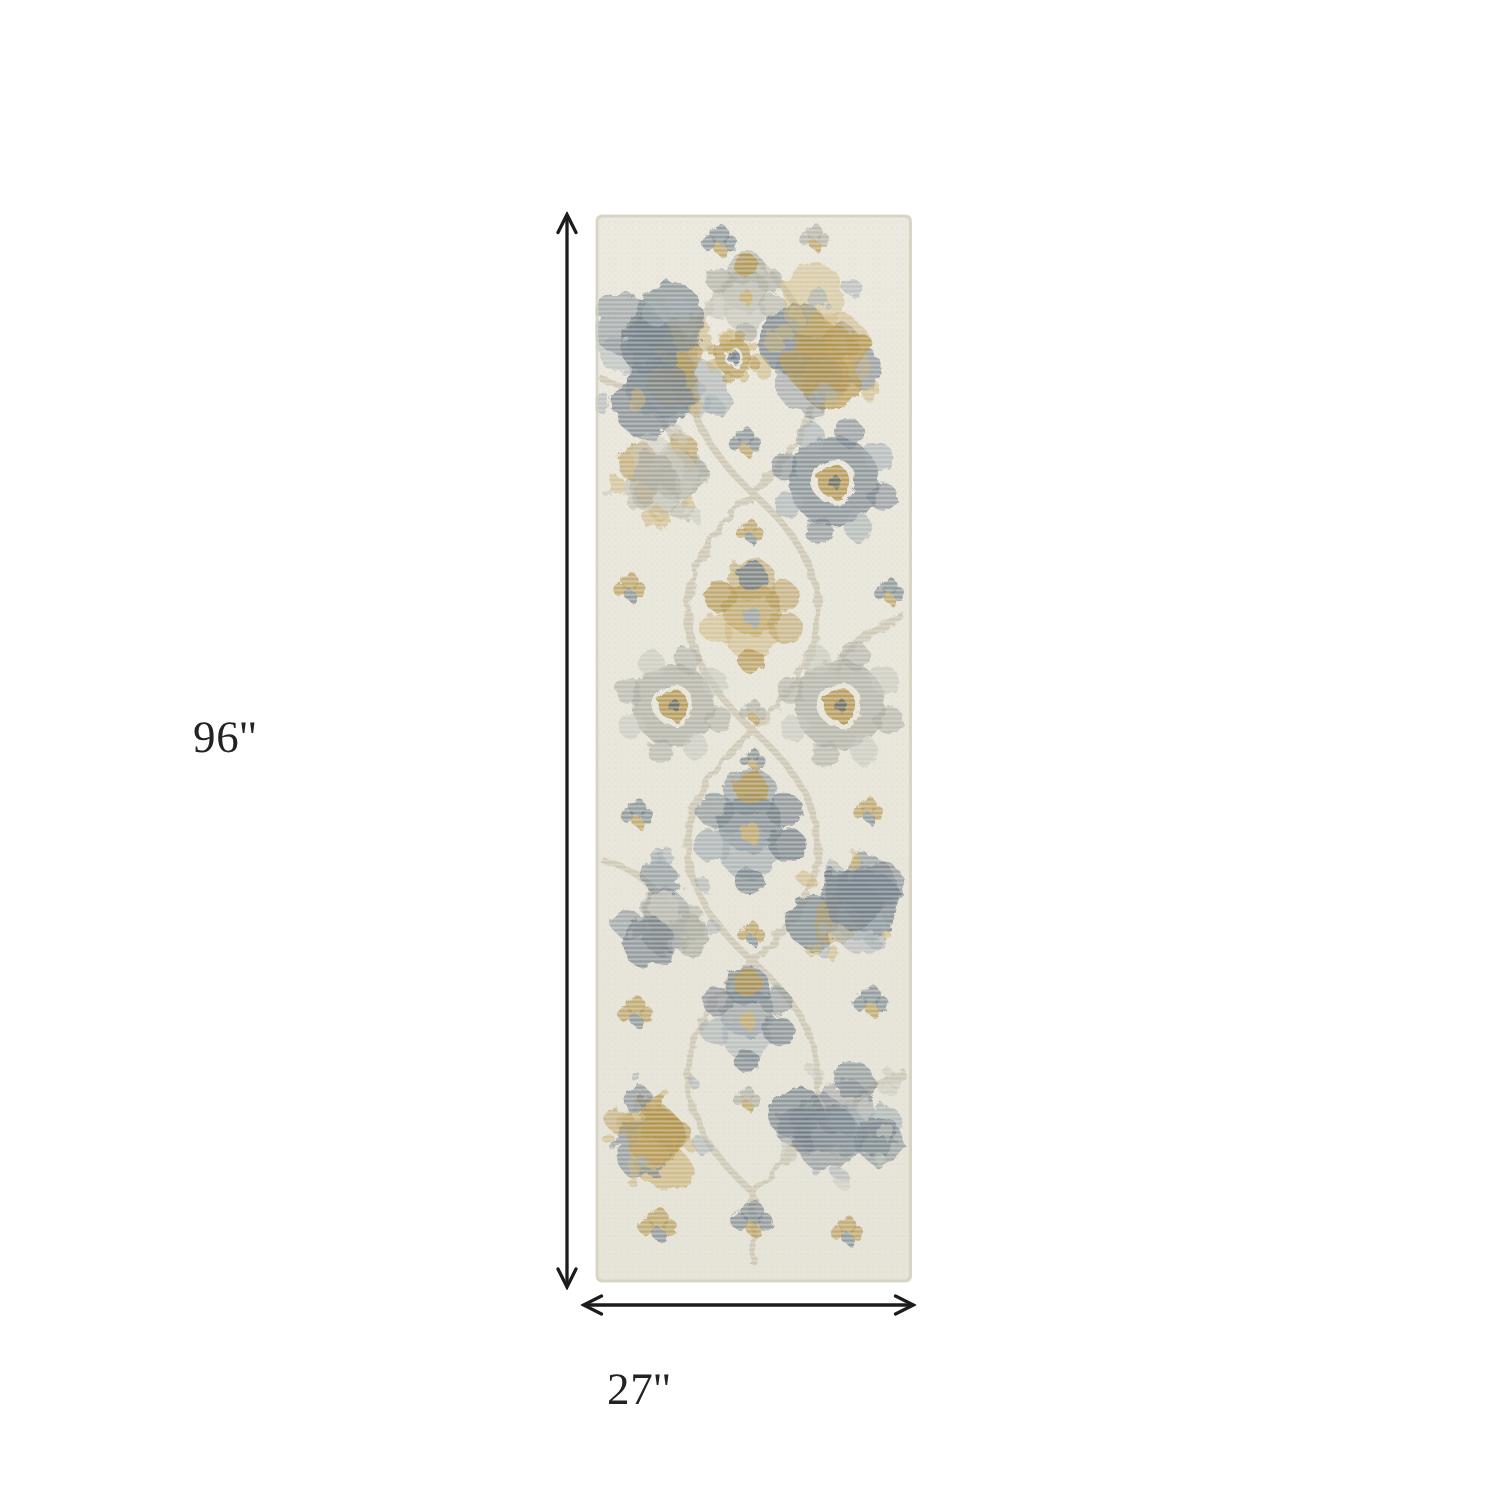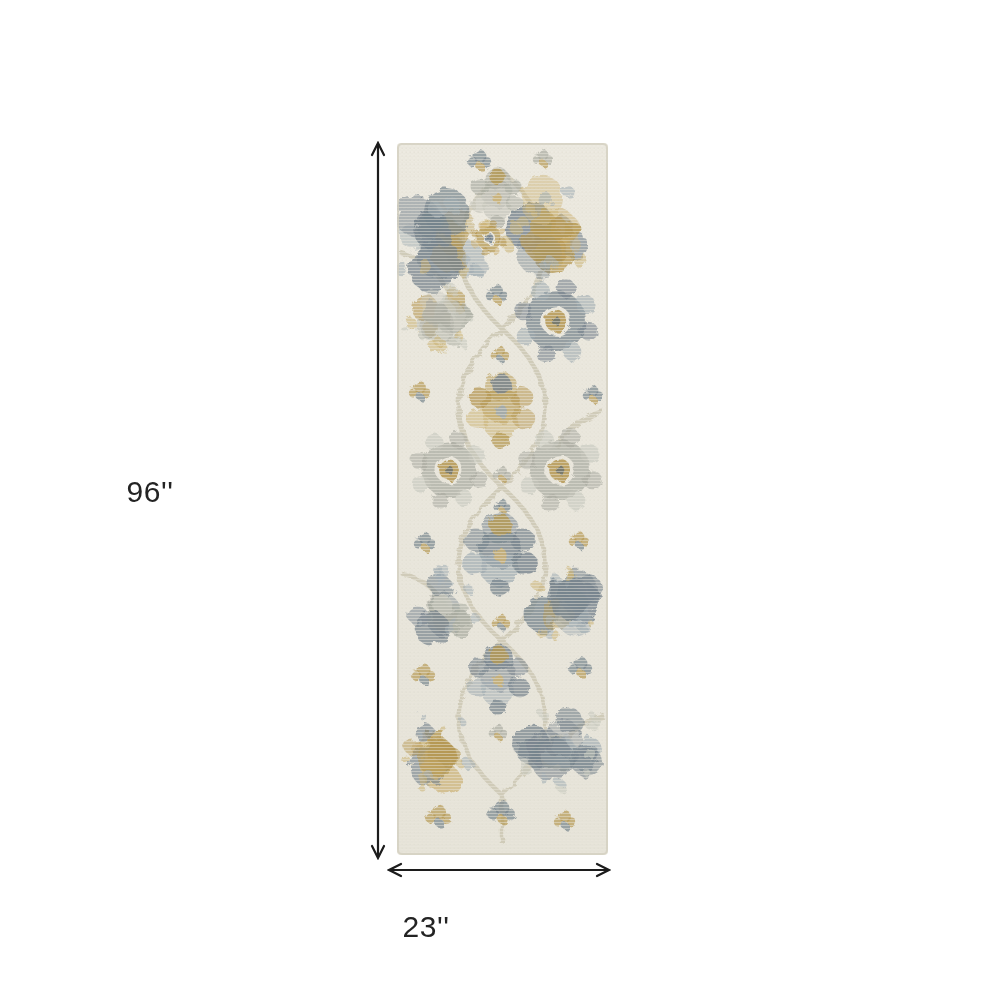--- a/index.html
+++ b/index.html
@@ -1,16 +1,16 @@
 <!DOCTYPE html>
 <html><head>
 <meta charset="utf-8">
 <style>
   html,body{margin:0;padding:0;width:1000px;height:1000px;background:#ffffff;overflow:hidden}
-  .stage{position:relative;width:1000px;height:1000px;font-family:Liberation Sans, sans-serif}
+  .stage{position:relative;width:1000px;height:1000px;font-family:Liberation Serif, serif}
   .rug{position:absolute;left:397px;top:143px;width:211px;height:712px;border-radius:4px;overflow:hidden;background:#e9e6dc}
   .rug svg{display:block;width:100%;height:100%}
   .arrow{position:absolute;color:#1c1c1c}
   .arrow-v{left:369px;top:141px;width:18px;height:719px}
   .arrow-h{left:387px;top:861px;width:224px;height:18px}
   .dim-label{position:absolute;font-size:30px;color:#232323;text-align:center;width:90px;line-height:1;white-space:nowrap;letter-spacing:0.5px}
   .label-height{left:105px;top:477px}
   .label-width{left:381px;top:912px}
 </style>
 </head>
@@ -447,15 +447,15 @@
   </svg>
 
   <svg class="arrow arrow-h" viewBox="0 0 224 18" style="color: rgb(28, 28, 28);">
     <line x1="3" y1="9" x2="221" y2="9" stroke="currentColor" stroke-width="2.2"></line>
     <polyline points="14,3 2,9 14,15" fill="none" stroke="currentColor" stroke-width="2.2" stroke-linecap="round"></polyline>
     <polyline points="210,3 222,9 210,15" fill="none" stroke="currentColor" stroke-width="2.2" stroke-linecap="round"></polyline>
   </svg>
 
   <div class="dim-label label-height" style="color: rgb(35, 35, 35);">96''</div>
 
-  <div class="dim-label label-width" style="color: rgb(35, 35, 35);">23''</div>
+  <div class="dim-label label-width" style="color: rgb(35, 35, 35);">27''</div>
 
 </div>
 
 </body></html>

